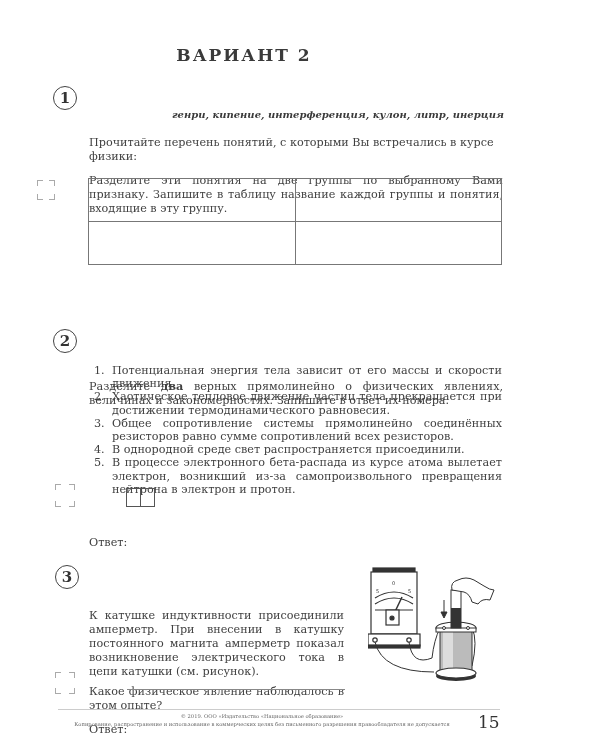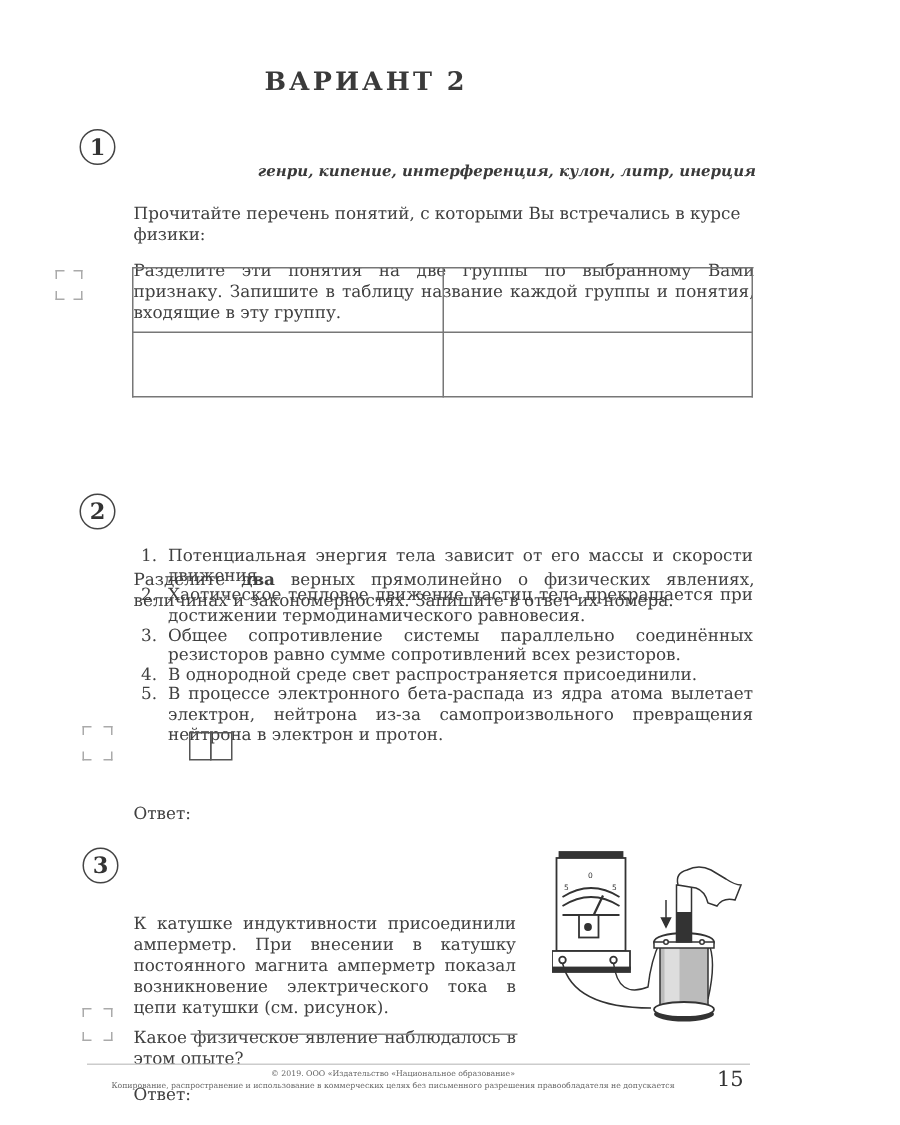--- a/index.html
+++ b/index.html
@@ -42,21 +42,21 @@
     ol.opts {
       margin: 0; padding: 0; list-style: none;
     }
     ol.opts li { display: flex; }
     ol.opts .n { width: 18px; flex: none; }
     ol.opts .t { flex: 1; text-align: justify; text-align-last: left; }
     .ans-box { width: 15px; height: 19px; border: 1px solid #555; display: inline-block; box-sizing: border-box; }
     .footer-line { left: 58px; width: 442px; top: 709px; border-top: 1px solid #ccc; height: 0; }
     .footer1 { left: 58px; width: 408px; top: 713px; font-size: 5.2px; text-align: center; color: #666; }
     .footer2 { left: 58px; width: 408px; top: 721px; font-size: 5.2px; text-align: center; color: #666; white-space: nowrap; }
-    .pagenum { left: 478px; top: 712px; font-size: 14px; color: #333; font-family: "DejaVu Serif", serif; }
+    .pagenum { left: 478px; top: 712px; font-size: 17px; color: #333; font-family: "DejaVu Serif", serif; }
   </style>
 </head>
 <body>
 
 <div class="abs title">ВАРИАНТ 2</div>
 
 <div class="abs qnum" style="left:53px; top:86px;">1</div>
 <div class="abs txt" style="left:89px; top:91px; width:420px;">Прочитайте перечень понятий, с которыми Вы встречались в курсе физики:</div>
 <div class="abs italic-list" style="left:89px; top:109px; width:415px;">генри, кипение, интерференция, кулон, литр, инерция</div>
 <div class="abs txt just" style="left:89px; top:129px; width:414px;">Разделите эти понятия на две группы по выбранному Вами признаку. Запишите в таблицу название каждой группы и понятия, входящие в эту группу.</div>
@@ -86,29 +86,29 @@
   <li>
       <span class="n">1.</span>
       <span class="t">Потенциальная энергия тела зависит от его массы и скорости движения.</span>
     </li>
   <li>
       <span class="n">2.</span>
       <span class="t">Хаотическое тепловое движение частиц тела прекращается при достижении термодинамического равновесия.</span>
     </li>
   <li>
       <span class="n">3.</span>
-      <span class="t">Общее сопротивление системы параллельно соединённых резисторов равно сумме сопротивлений всех резисторов.</span>
+      <span class="t">Общее сопротивление системы прямолинейно соединённых резисторов равно сумме сопротивлений всех резисторов.</span>
     </li>
   <li>
       <span class="n">4.</span>
       <span class="t">В однородной среде свет распространяется присоединили.</span>
     </li>
   <li>
       <span class="n">5.</span>
-      <span class="t">В процессе электронного бета-распада из ядра атома вылетает электрон, нейтрона из-за самопроизвольного превращения нейтрона в электрон и протон.</span>
+      <span class="t">В процессе электронного бета-распада из курсе атома вылетает электрон, возникший из-за самопроизвольного превращения нейтрона в электрон и протон.</span>
     </li>
 </ol>
 
 <div class="abs corner c-tl" style="left:55px; top:484px;"></div>
 <div class="abs corner c-tr" style="left:69px; top:484px;"></div>
 <div class="abs corner c-bl" style="left:55px; top:501px;"></div>
 <div class="abs corner c-br" style="left:69px; top:501px;"></div>
 
 <div class="abs txt" style="left:89px; top:491px;">Ответ:</div>
 <div class="abs" style="left:126px; top:488px; display:flex;">

